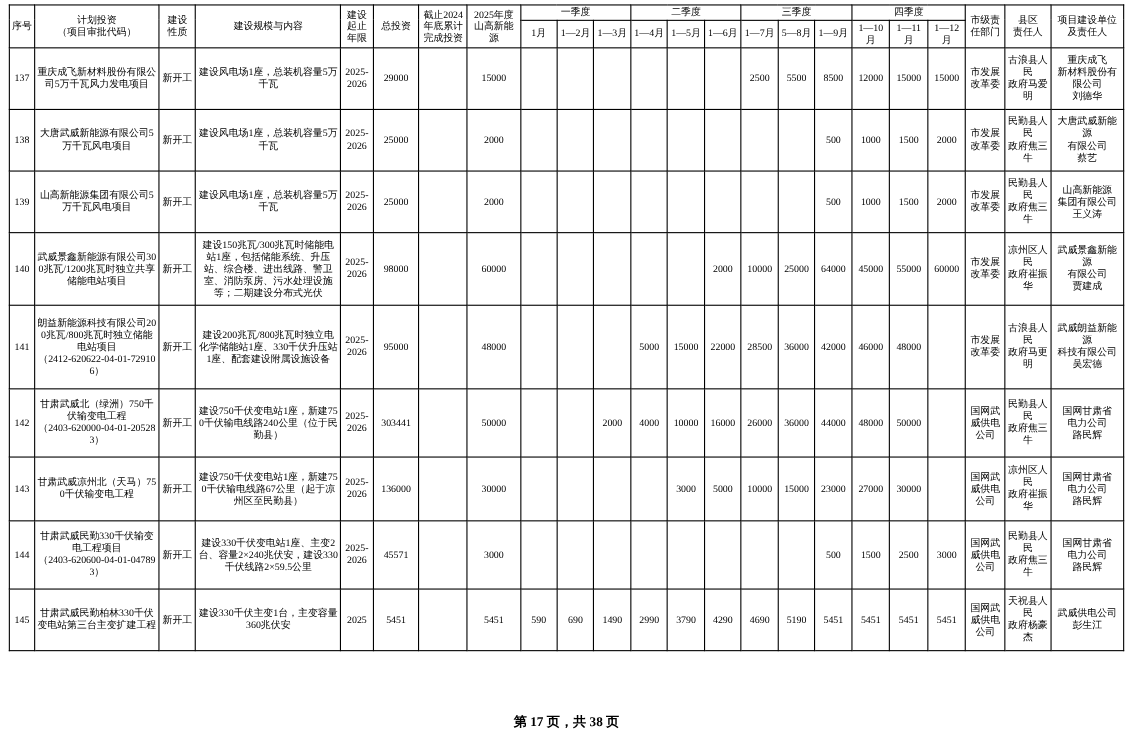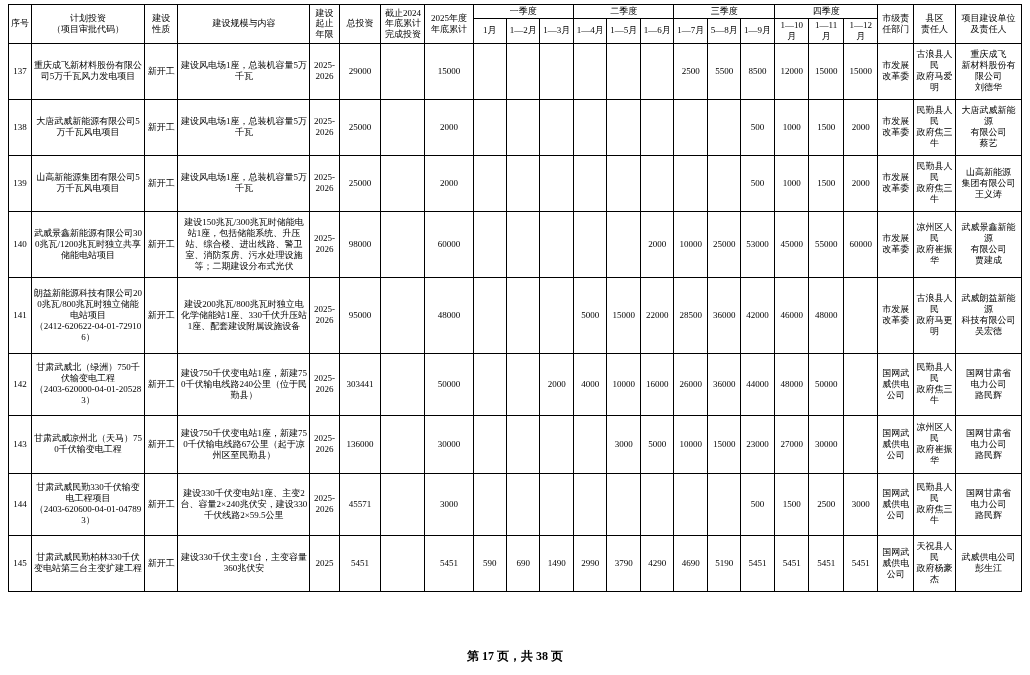--- a/index.html
+++ b/index.html
@@ -119,21 +119,21 @@
 性质</td>
         <td rowspan="2" style="white-space:pre-line">建设规模与内容</td>
         <td rowspan="2" style="white-space:pre-line">建设
 起止
 年限</td>
         <td rowspan="2" style="white-space:pre-line">总投资</td>
         <td rowspan="2" style="white-space:pre-line">截止2024
 年底累计
 完成投资</td>
         <td rowspan="2" style="white-space:pre-line">2025年度
-年底累计</td>
+山高新能源</td>
         <td colspan="3">一季度</td>
         <td colspan="3">二季度</td>
         <td colspan="3">三季度</td>
         <td colspan="3">四季度</td>
         <td rowspan="2" style="white-space:pre-line">市级责
 任部门</td>
         <td rowspan="2" style="white-space:pre-line">县区
 责任人</td>
         <td rowspan="2" style="white-space:pre-line">项目建设单位
 及责任人</td>
@@ -257,21 +257,21 @@
         <td class="num"></td>
         <td class="num">60000</td>
         <td class="num"></td>
         <td class="num"></td>
         <td class="num"></td>
         <td class="num"></td>
         <td class="num"></td>
         <td class="num">2000</td>
         <td class="num">10000</td>
         <td class="num">25000</td>
-        <td class="num">53000</td>
+        <td class="num">64000</td>
         <td class="num">45000</td>
         <td class="num">55000</td>
         <td class="num">60000</td>
         <td class="small" style="white-space:pre-line">市发展
 改革委</td>
         <td class="small" style="white-space:pre-line">凉州区人民
 政府崔振华</td>
         <td class="small" style="white-space:pre-line">武威景鑫新能源
 有限公司
 贾建成</td>

